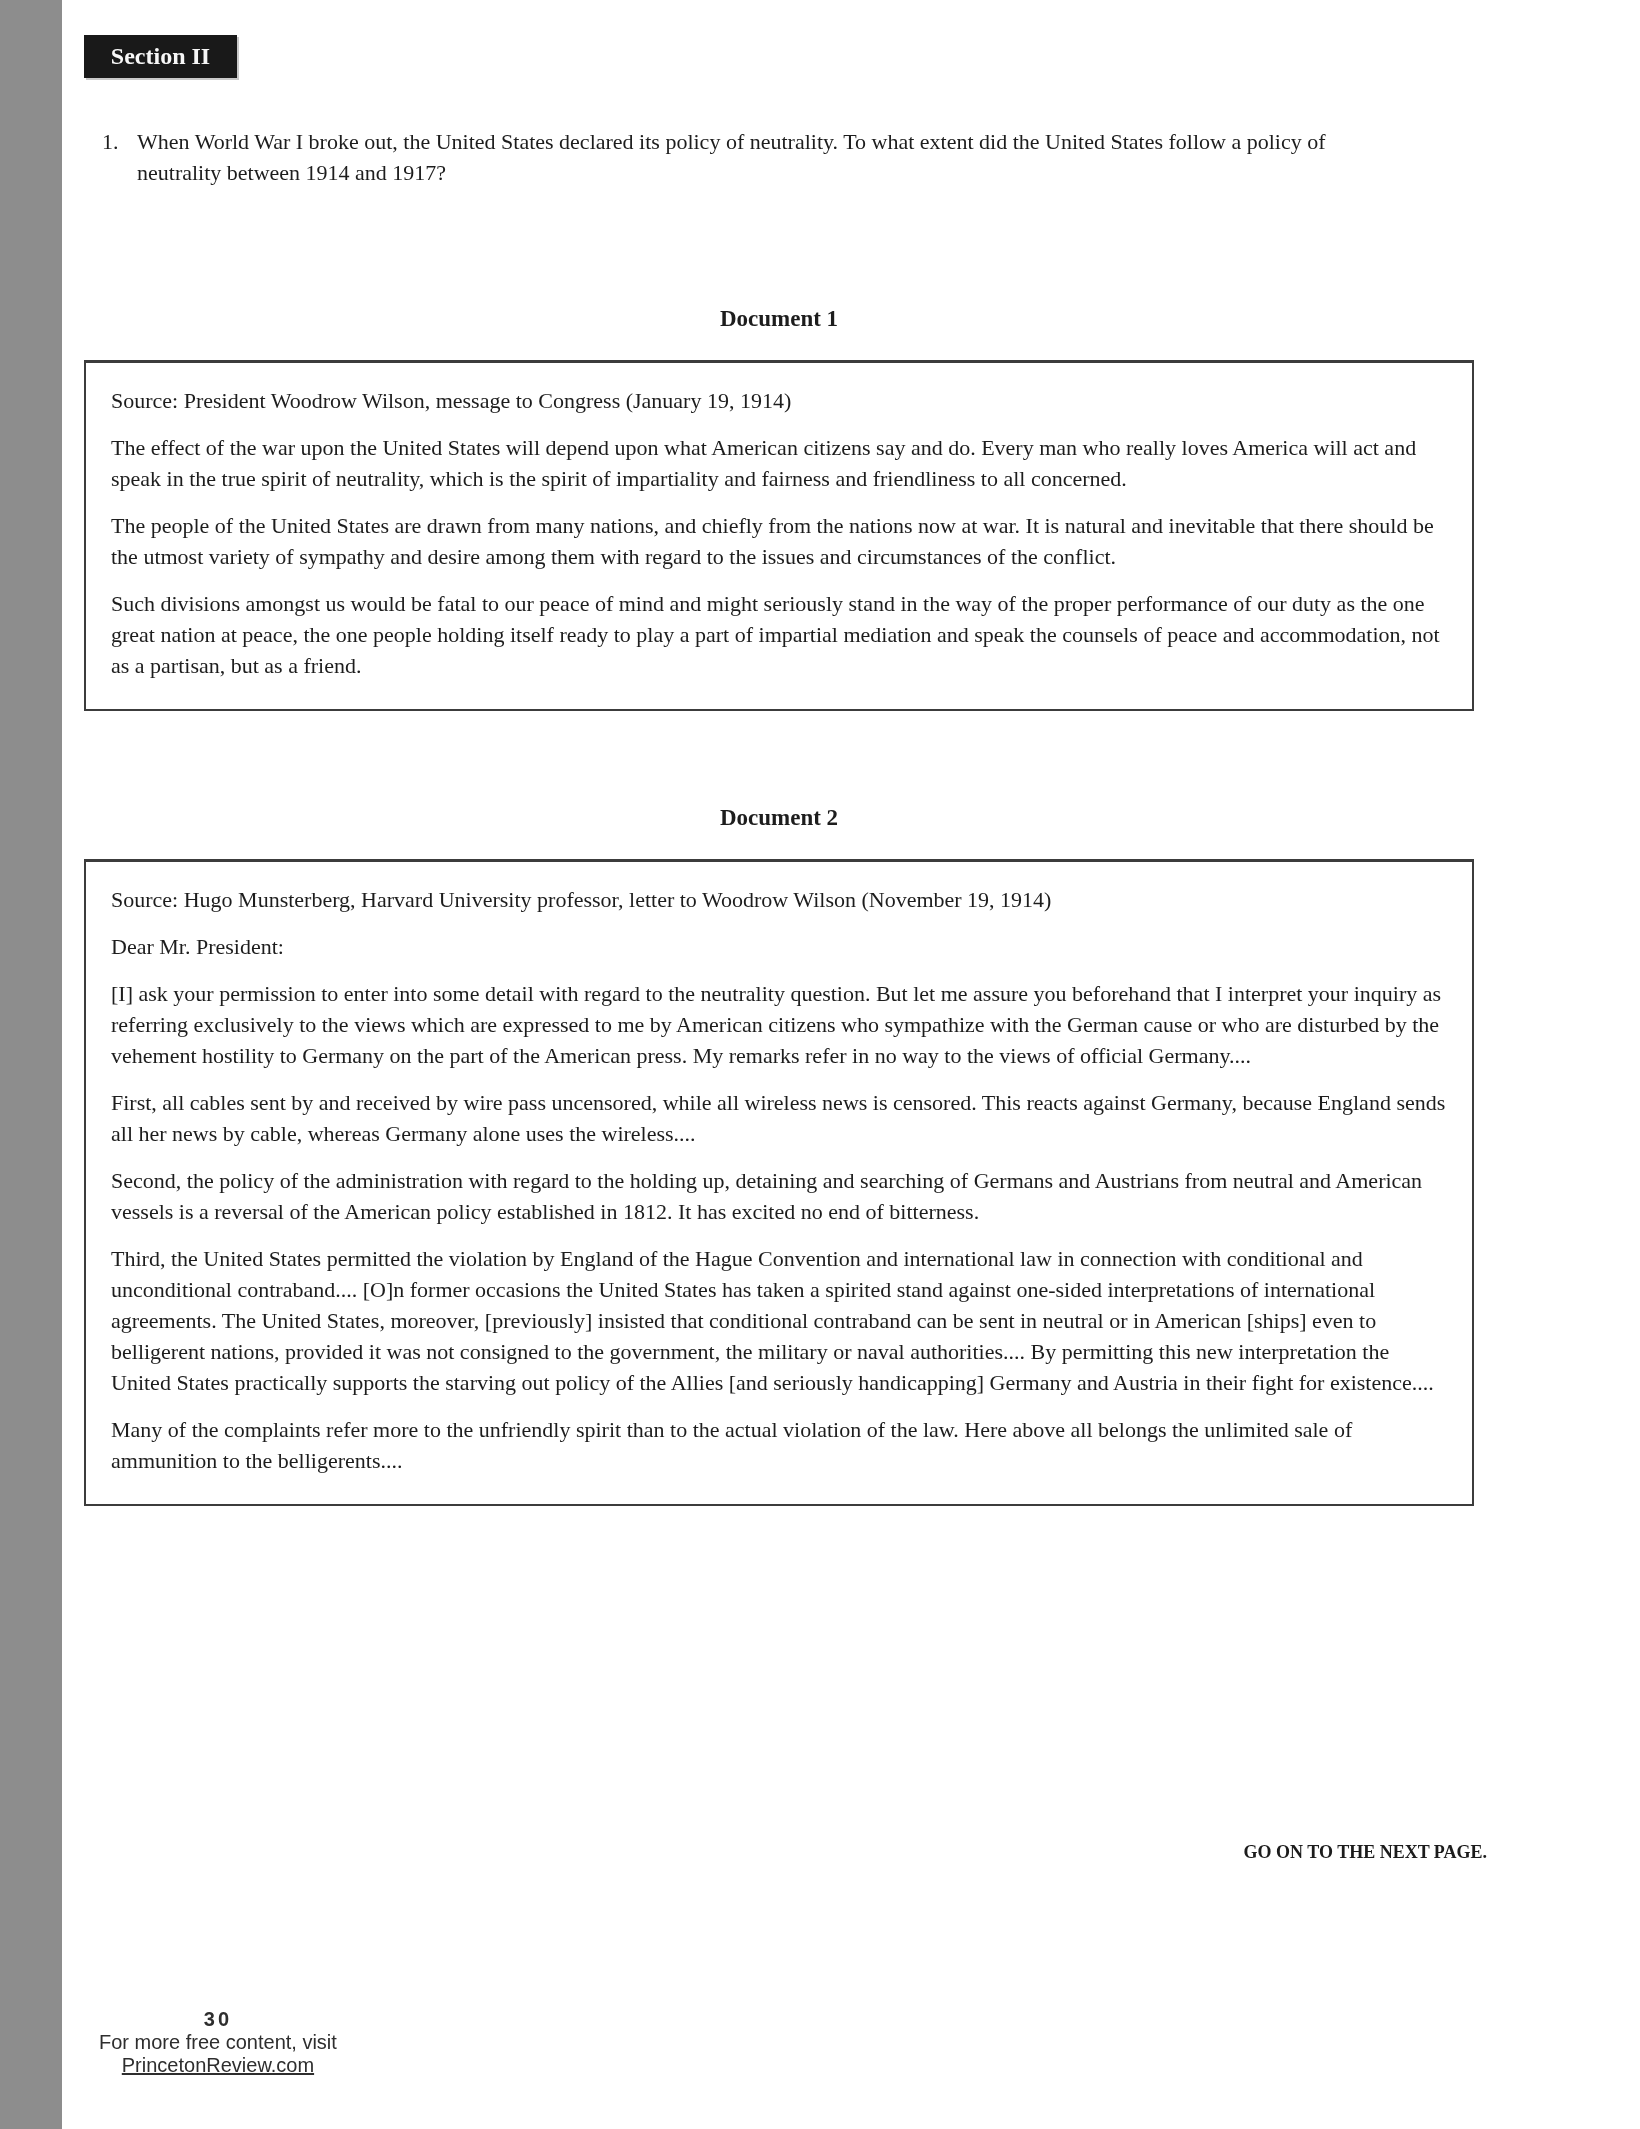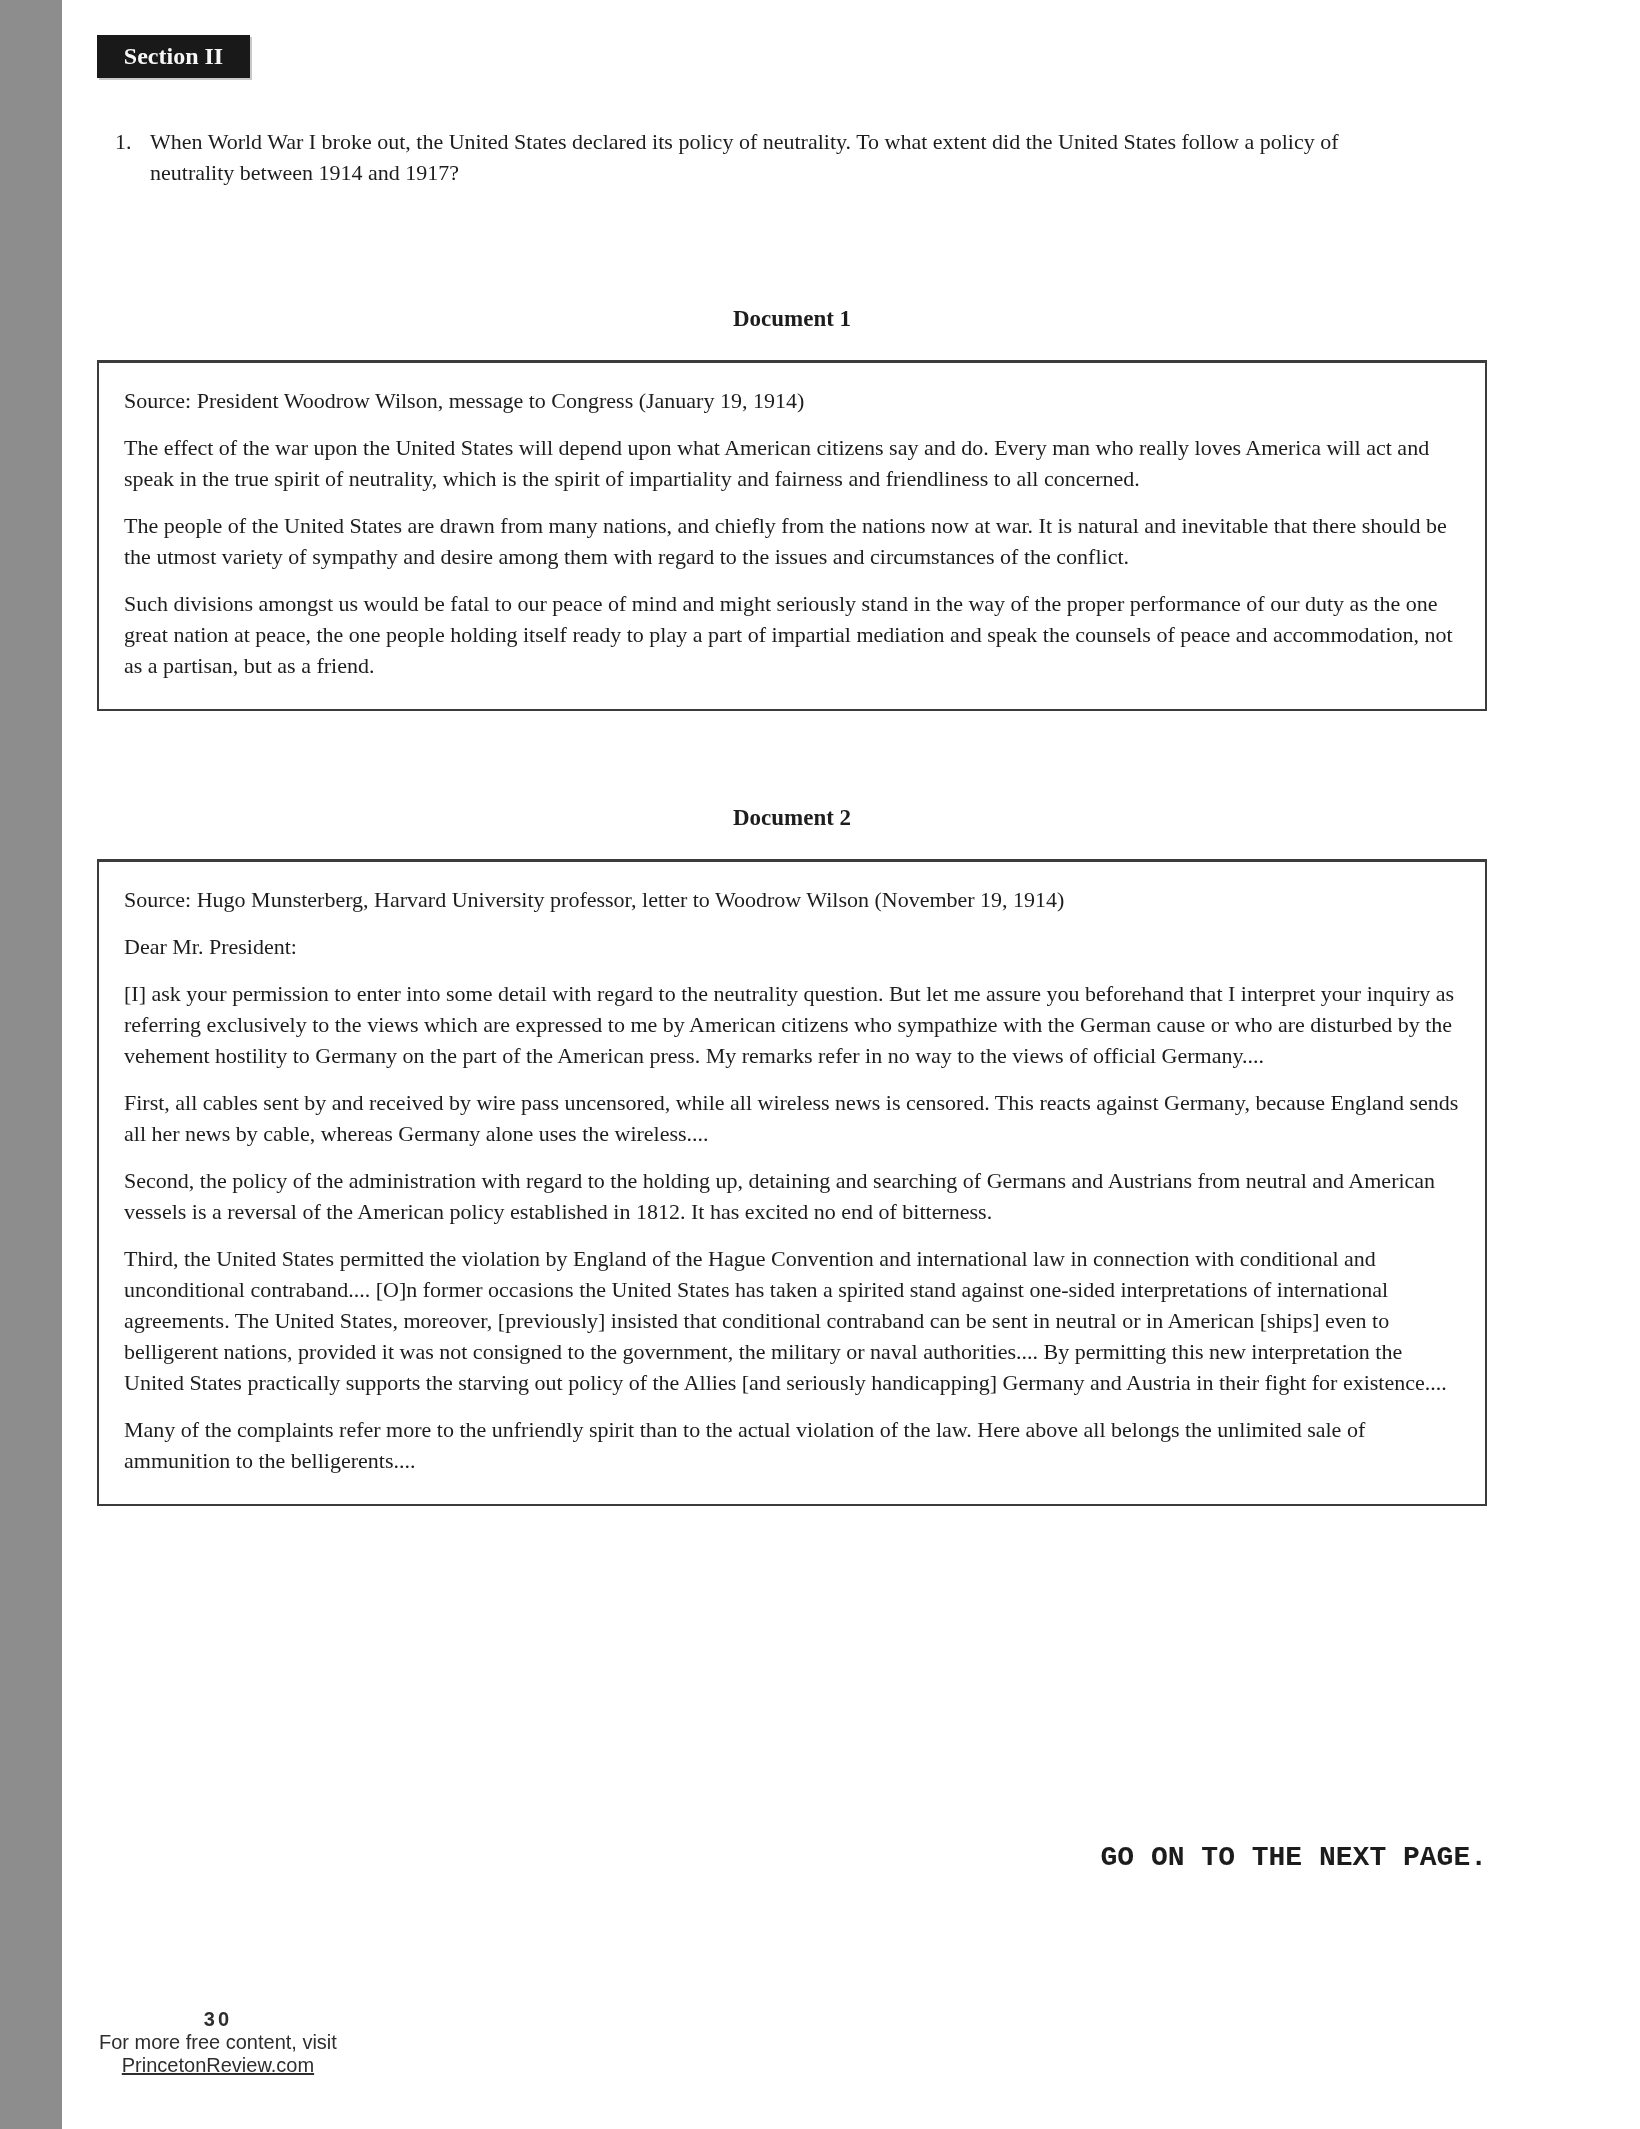--- a/index.html
+++ b/index.html
@@ -13,21 +13,21 @@
     color: #1d1d1d;
   }
   .sidebar {
     position: absolute;
     left: 0; top: 0;
     width: 62px; height: 100%;
     background: #8d8d8d;
   }
   .content {
     position: absolute;
-    left: 97px; top: 0;
+    left: 84px; top: 0;
     width: 1390px;
   }
   .section-label {
     display: inline-block;
     margin-top: 35px;
     width: 153px;
     height: 43px;
     line-height: 43px;
     background: #191919;
     color: #f7f7f7;
@@ -62,23 +62,23 @@
     font-size: 22px;
     line-height: 31px;
   }
   .doc-box p { margin: 0 0 16px 0; }
   .go-on {
     position: absolute;
     top: 1842px;
     left: 97px;
     width: 1390px;
     text-align: right;
-    font-family: Liberation Mono, monospace;
+    font-family: Liberation Serif, serif;
     font-weight: bold;
-    font-size: 28px;
+    font-size: 18px;
     color: #1c1c1c;
   }
   .footer {
     position: absolute;
     top: 2008px;
     left: 99px;
     display: flex;
     align-items: center;
     font-family: "Liberation Sans", sans-serif;
     font-size: 20px;

